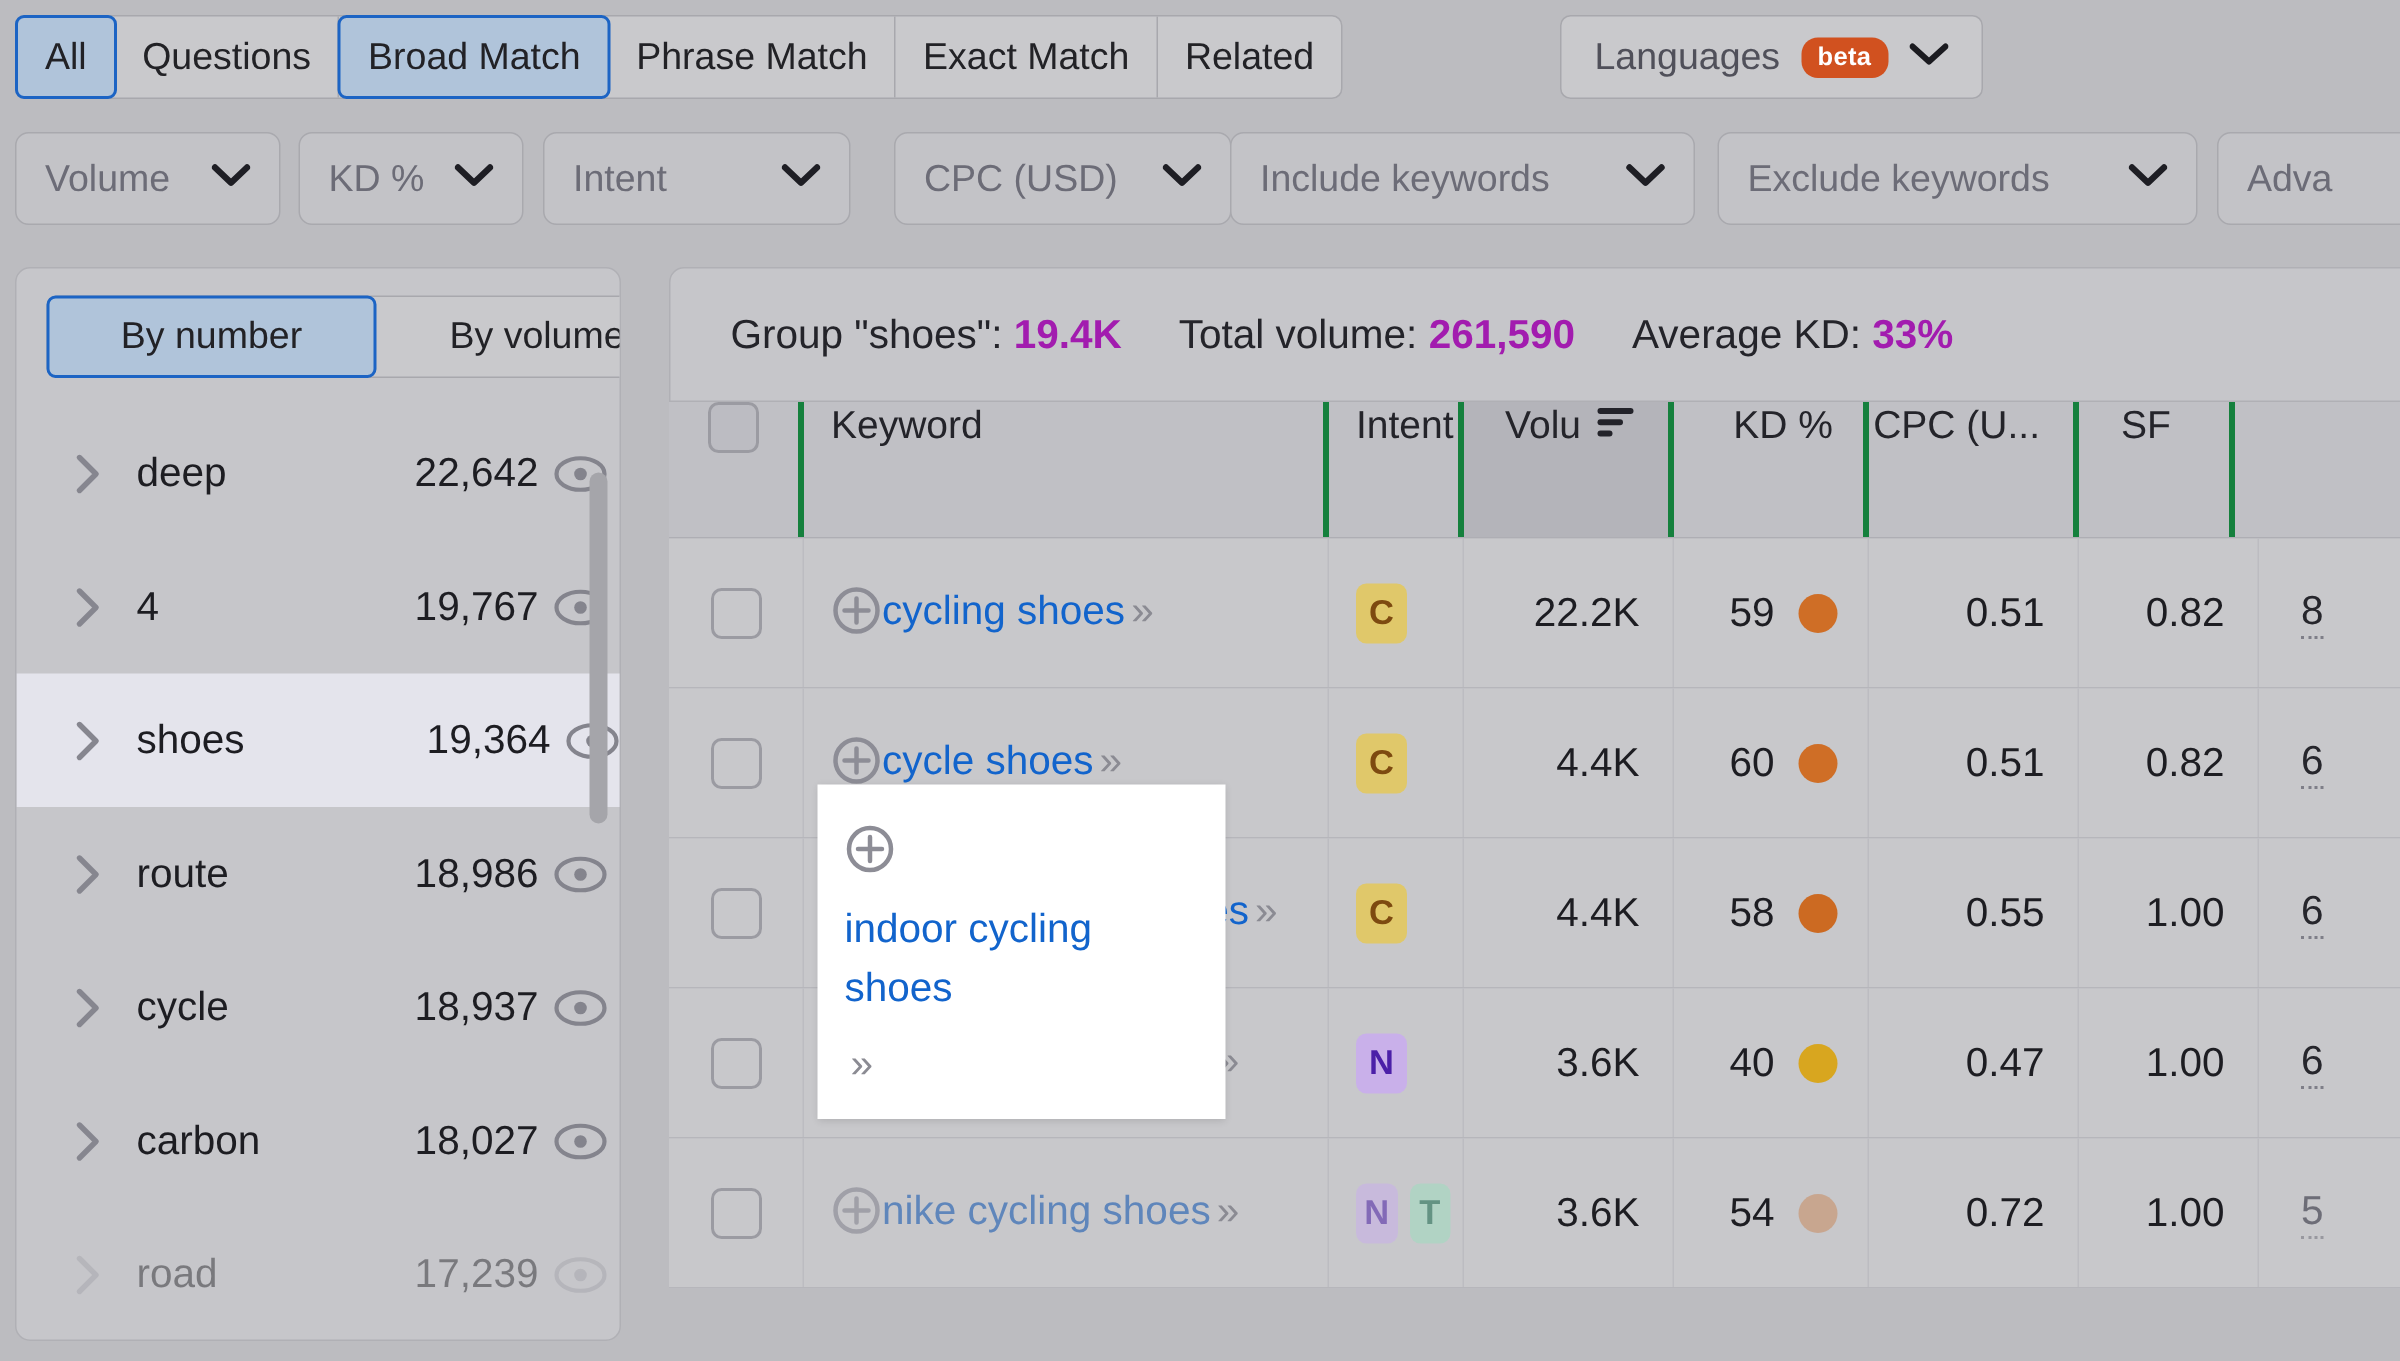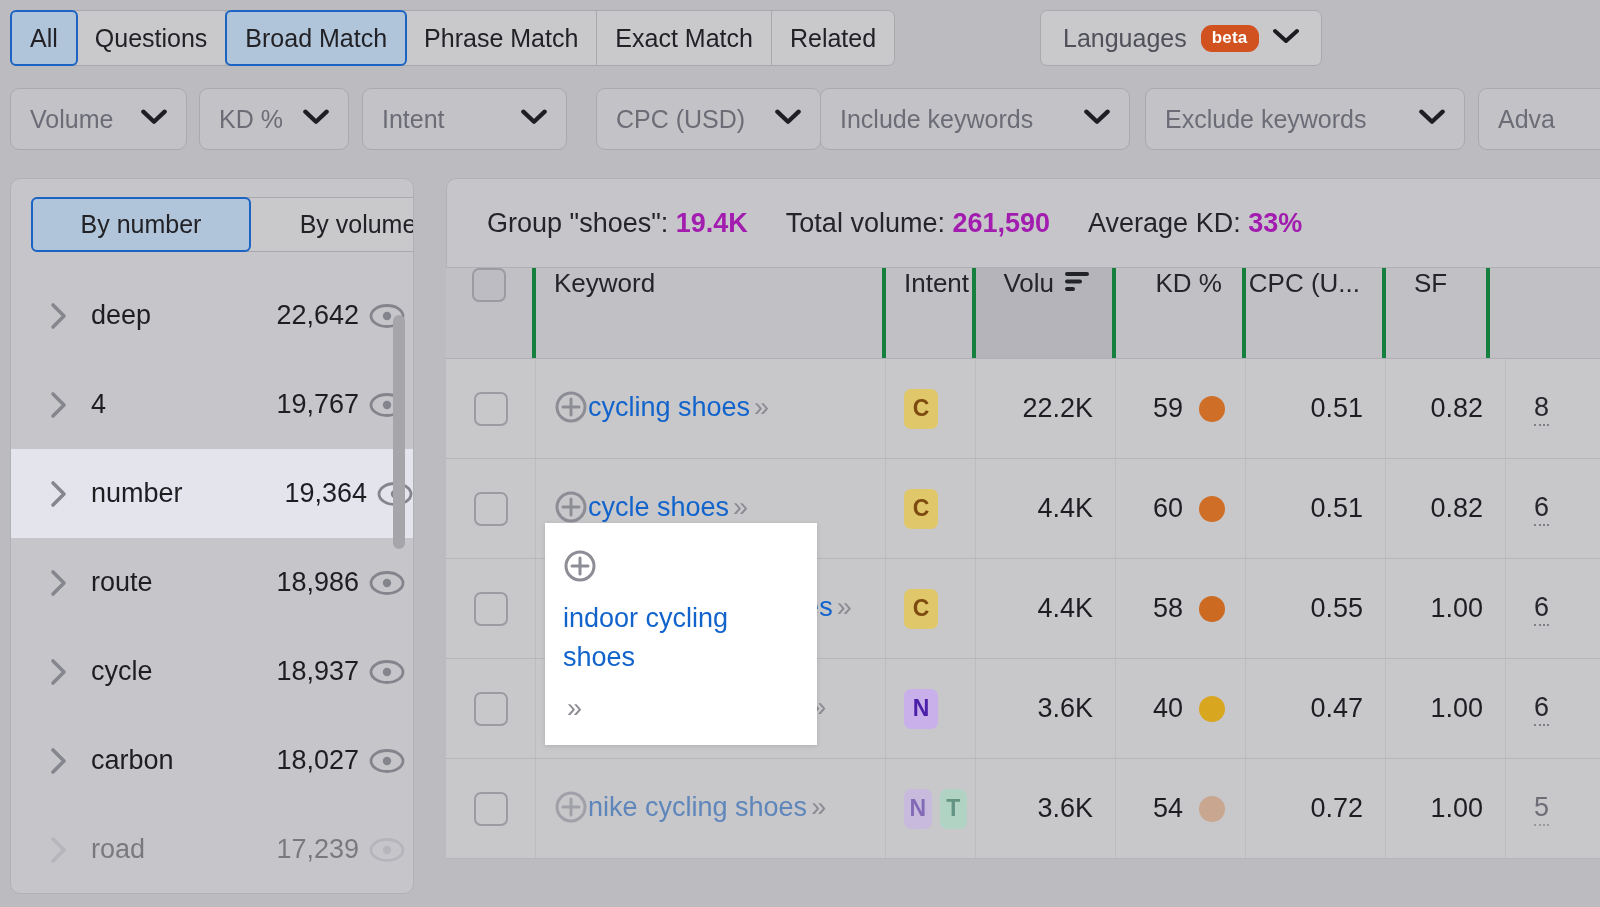--- a/index.html
+++ b/index.html
@@ -293,21 +293,21 @@
               <circle cx="19" cy="13" r="4.2" fill="#84848d"></circle>
             </svg>
           </span>
         </div>
         <div class="grow active">
           <span class="arrow">
             <svg width="20" height="28" viewBox="0 0 20 28">
               <path d="M4 3 L15 14 L4 25" fill="none" stroke="#86868f" stroke-width="3.6" stroke-linecap="round" stroke-linejoin="round"></path>
             </svg>
           </span>
-          <span class="gname">number</span>
+          <span class="gname">shoes</span>
           <span class="gnum">19,364</span>
           <span class="eye">
             <svg width="38" height="26" viewBox="0 0 38 26">
               <ellipse cx="19" cy="13" rx="16" ry="10.5" fill="none" stroke="#84848d" stroke-width="2.8"></ellipse>
               <circle cx="19" cy="13" r="4.2" fill="#84848d"></circle>
             </svg>
           </span>
         </div>
         <div class="grow">
           <span class="arrow">

